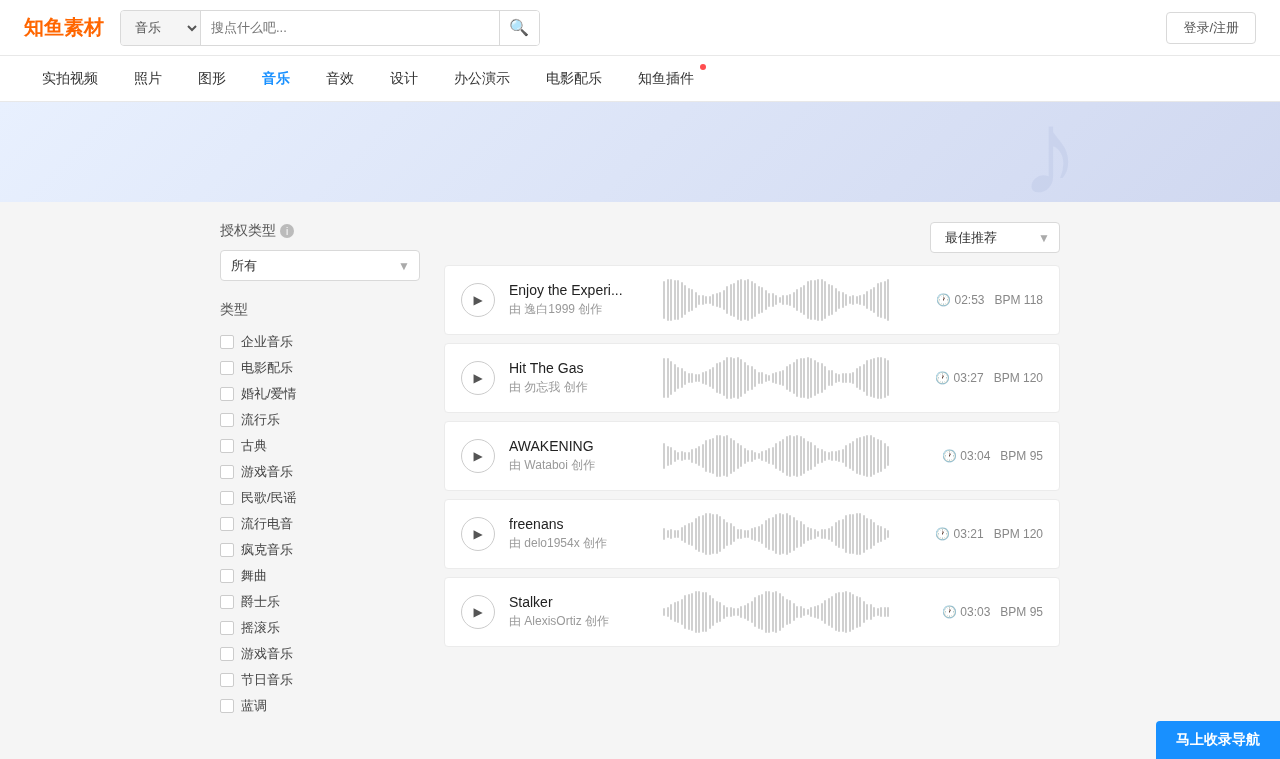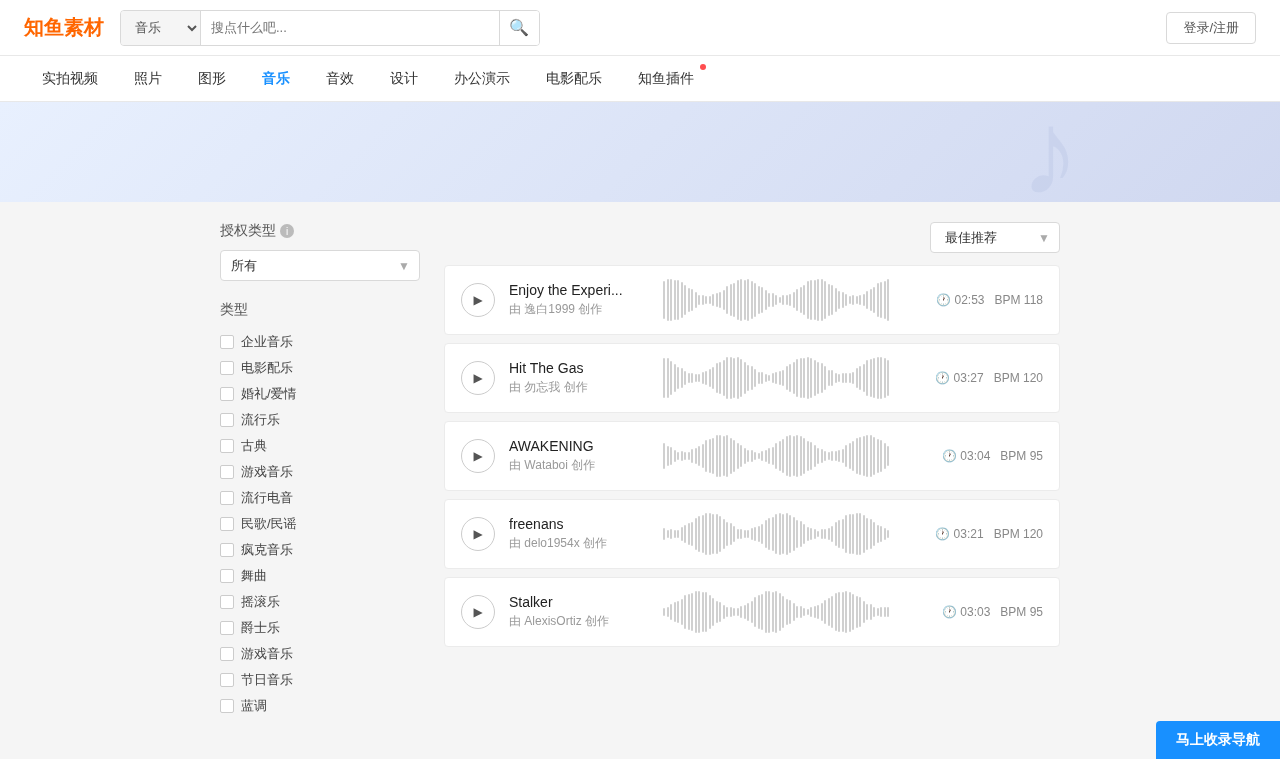--- a/index.html
+++ b/index.html
@@ -404,41 +404,41 @@
           <li class="type-item">
             <div class="type-checkbox"></div>
             <span>古典</span>
           </li>
           <li class="type-item">
             <div class="type-checkbox"></div>
             <span>游戏音乐</span>
           </li>
           <li class="type-item">
             <div class="type-checkbox"></div>
+            <span>民歌/民谣</span>
+          </li>
+          <li class="type-item">
+            <div class="type-checkbox"></div>
             <span>流行电音</span>
           </li>
           <li class="type-item">
             <div class="type-checkbox"></div>
-            <span>民歌/民谣</span>
-          </li>
-          <li class="type-item">
-            <div class="type-checkbox"></div>
             <span>疯克音乐</span>
           </li>
           <li class="type-item">
             <div class="type-checkbox"></div>
             <span>舞曲</span>
           </li>
           <li class="type-item">
             <div class="type-checkbox"></div>
+            <span>爵士乐</span>
+          </li>
+          <li class="type-item">
+            <div class="type-checkbox"></div>
             <span>摇滚乐</span>
-          </li>
-          <li class="type-item">
-            <div class="type-checkbox"></div>
-            <span>爵士乐</span>
           </li>
           <li class="type-item">
             <div class="type-checkbox"></div>
             <span>游戏音乐</span>
           </li>
           <li class="type-item">
             <div class="type-checkbox"></div>
             <span>节日音乐</span>
           </li>
           <li class="type-item">

